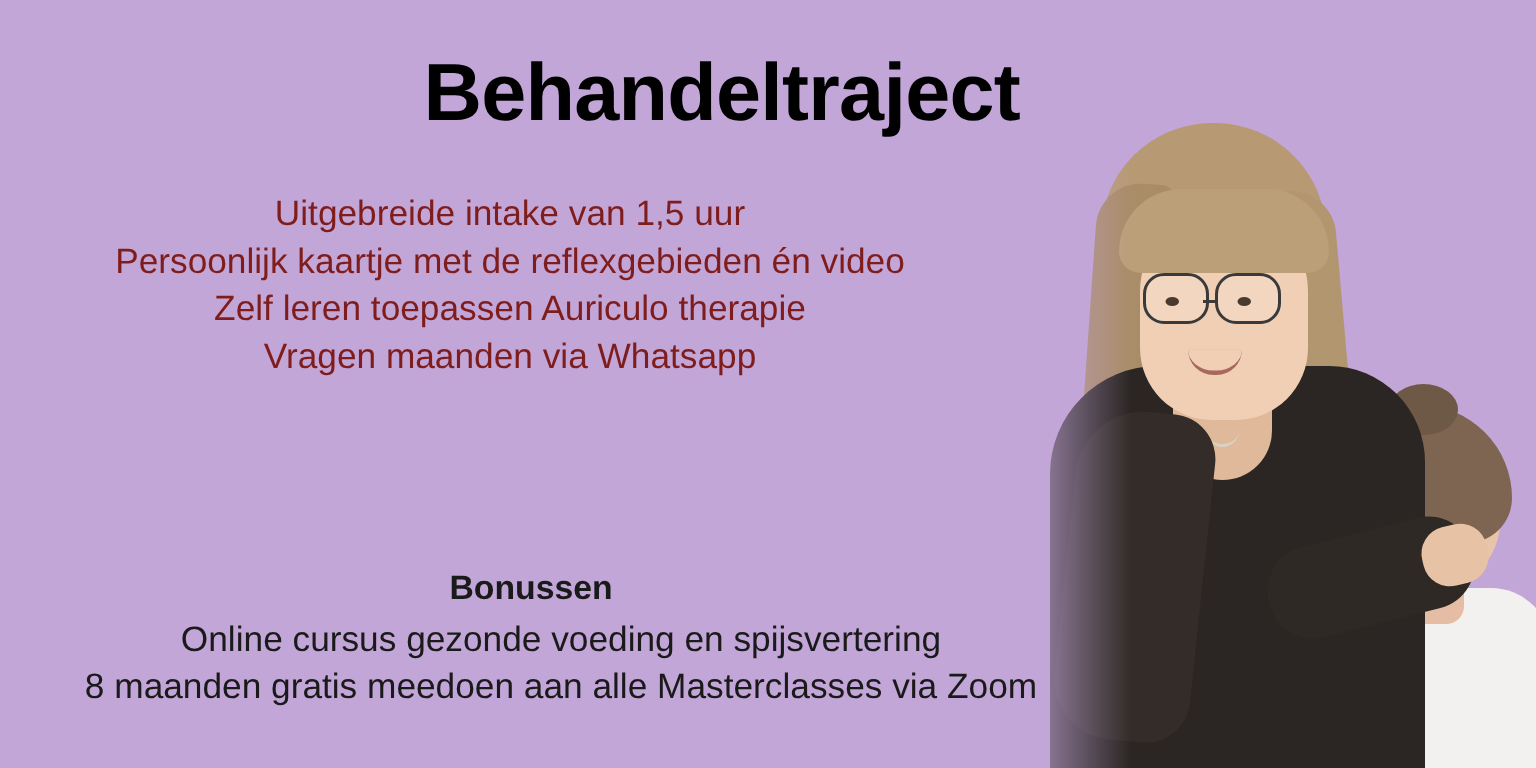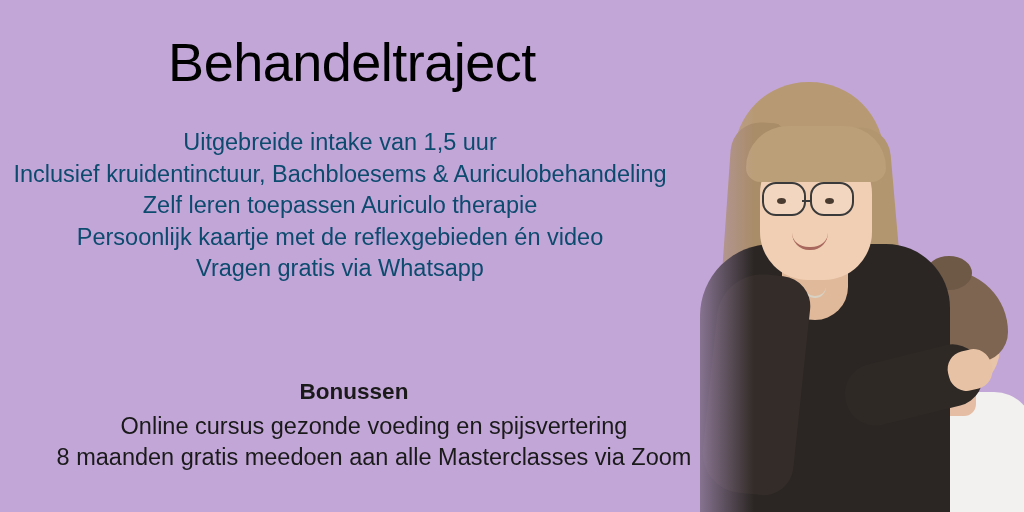--- a/index.html
+++ b/index.html
@@ -26,36 +26,36 @@
     position: absolute;
     left: 0;
     top: 0;
     width: 680px;
     height: 512px;
     z-index: 5;
   }
   .title {
     position: absolute;
     top: 34px;
-    left: 12px;
+    left: 0;
     width: 680px;
-    text-align: center;
+    text-align: right;
     font-size: 54px;
-    font-weight: normal;
+    font-weight: bold;
     color: #000000;
     letter-spacing: -0.5px;
     line-height: 1.05;
   }
   .body-lines {
     position: absolute;
     top: 127px;
     left: 0;
     width: 680px;
     text-align: center;
-    color: #0c4a6e;
+    color: #7f1d1d;
     font-size: 23.5px;
     line-height: 31.5px;
   }
   .body-lines .line {
     white-space: nowrap;
   }
   .bonus-block {
     position: absolute;
     top: 376px;
     left: 14px;
@@ -386,24 +386,23 @@
 
     <div class="photo-blend"></div>
   </div>
 
   <div class="text-area">
 
     <div class="title">Behandeltraject</div>
 
     <div class="body-lines">
       <div class="line">Uitgebreide intake van 1,5 uur</div>
-      <div class="line">Inclusief kruidentinctuur, Bachbloesems &amp; Auriculobehandeling</div>
+      <div class="line">Persoonlijk kaartje met de reflexgebieden én video</div>
       <div class="line">Zelf leren toepassen Auriculo therapie</div>
-      <div class="line">Persoonlijk kaartje met de reflexgebieden én video</div>
-      <div class="line">Vragen gratis via Whatsapp</div>
+      <div class="line">Vragen maanden via Whatsapp</div>
     </div>
 
     <div class="bonus-block">
       <div class="bonus-heading">Bonussen</div>
       <div class="line">Online cursus  gezonde voeding en spijsvertering</div>
       <div class="line">8 maanden gratis meedoen aan alle Masterclasses via Zoom</div>
     </div>
 
   </div>
 

